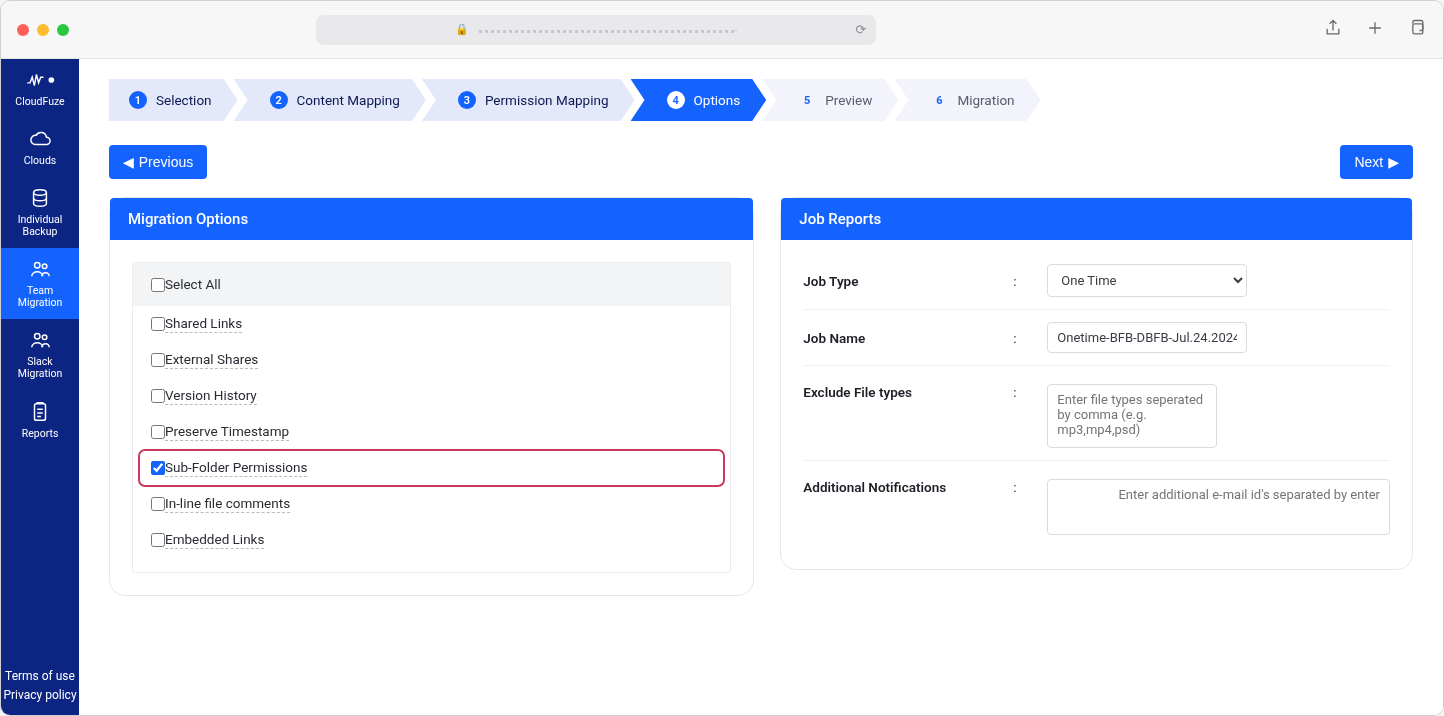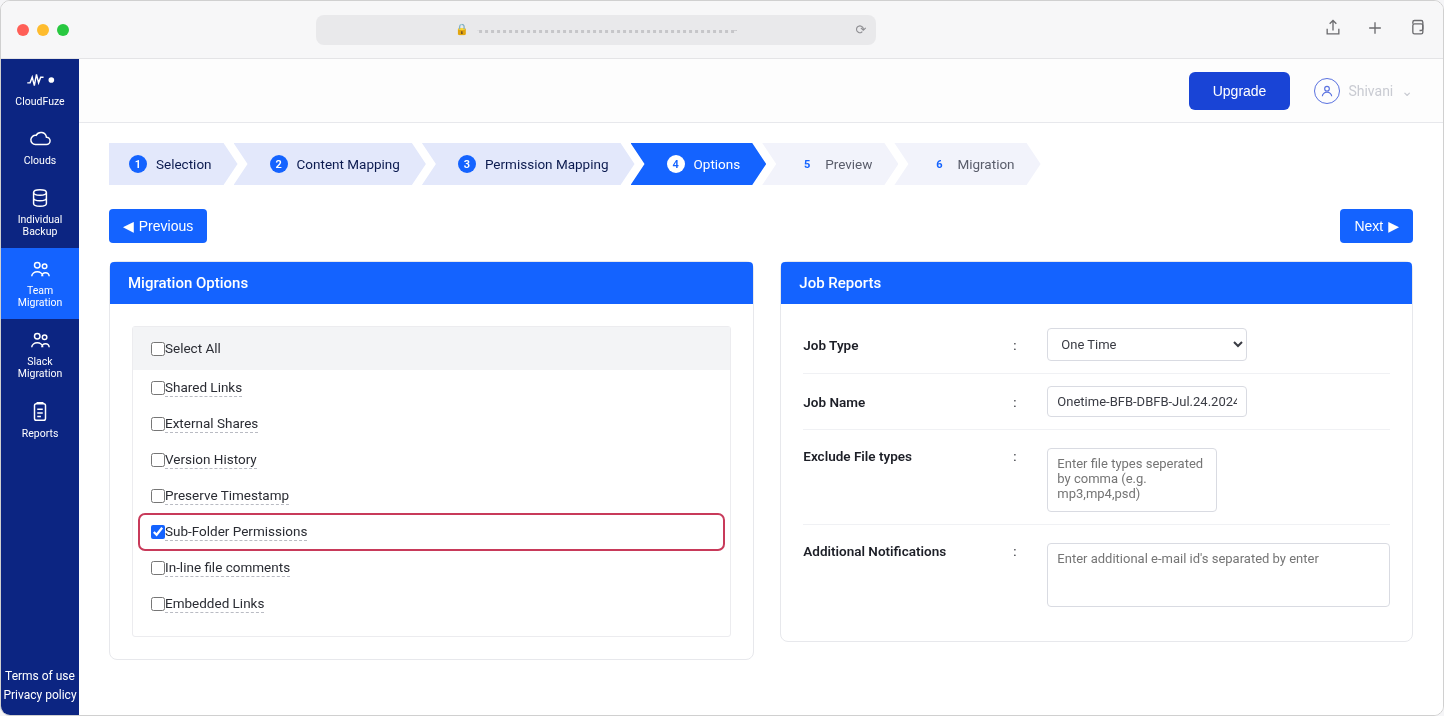--- a/index.html
+++ b/index.html
@@ -145,21 +145,21 @@
   .step.later .num { background: transparent; color: #1463ff; font-weight: 700; }
 
   .nav-row { display: flex; justify-content: space-between; margin-bottom: 18px; }
   .btn {
     background: #1463ff; color: #fff; border: none;
     padding: 9px 14px; border-radius: 4px; font-size: 14px;
     display: inline-flex; align-items: center; gap: 5px; cursor: pointer;
   }
 
   .panels { display: flex; gap: 26px; align-items: flex-start; }
-  .panel { flex: 1; border: 1px solid #e7e8ec; border-radius: 8px; background: #fff; }
+  .panel { flex: 1; border: 1px solid #e7e8ec; border-radius: 16px; background: #fff; }
   .panel.left { flex: 1.02; }
   .panel-head {
     background: #1463ff; color: #fff; font-size: 15px; font-weight: 500;
     padding: 12px 18px; border-radius: 4px 4px 0 0;
   }
   .panel-body { padding: 22px; }
 
   .opts-box { border: 1px solid #ececef; border-radius: 3px; padding: 0 0 14px; }
   .opt-row {
     display: flex; align-items: center; 
@@ -191,21 +191,21 @@
   .form-row .flabel { font-weight: 600; }
   .form-row .colon { color: #2a2c33; }
   .form-row select, .form-row input[type=text], .form-row textarea {
     border: 1px solid #d9dbe2; border-radius: 4px;
     padding: 7px 9px; font-size: 13px; font-family: inherit;
     color: #3a3c44; background: #fff;
     width: 200px;
   }
   .form-row textarea { width: 100%; resize: none; }
   .form-row textarea.short { height: 64px; width: 170px; }
-  .form-row textarea.wide { height: 64px; width: 100%; }
+  .form-row textarea.wide { height: 56px; width: 100%; text-align: right; }
   .form-row.tall { align-items: flex-start; padding-top: 18px; }
   .right-panel .panel-body { padding: 12px 22px 22px; }
 </style>
 </head>
 <body>
 
 <div class="window">
 
   <div class="titlebar">
     <div class="traffic">
@@ -284,33 +284,20 @@
           </svg>
         <span>Reports</span>
       </div>
       <div class="side-footer">
         <div>Terms of use</div>
         <div>Privacy policy</div>
       </div>
     </nav>
 
     <div class="main">
-      <div class="topbar">
-        <button class="upgrade-btn">Upgrade</button>
-        <div class="user-chip">
-          <span class="avatar">
-            <svg viewBox="0 0 24 24">
-                <circle cx="12" cy="8" r="4"></circle>
-                <path d="M4 21c0-4 4-7 8-7s8 3 8 7"></path>
-              </svg>
-          </span>
-          <span>Shivani</span>
-          <span>⌄</span>
-        </div>
-      </div>
 
       <div class="content">
 
         <div class="steps">
           <div class="step">
             <span class="num">1</span>
             <span>Selection</span>
           </div>
           <div class="step">
             <span class="num">2</span>

